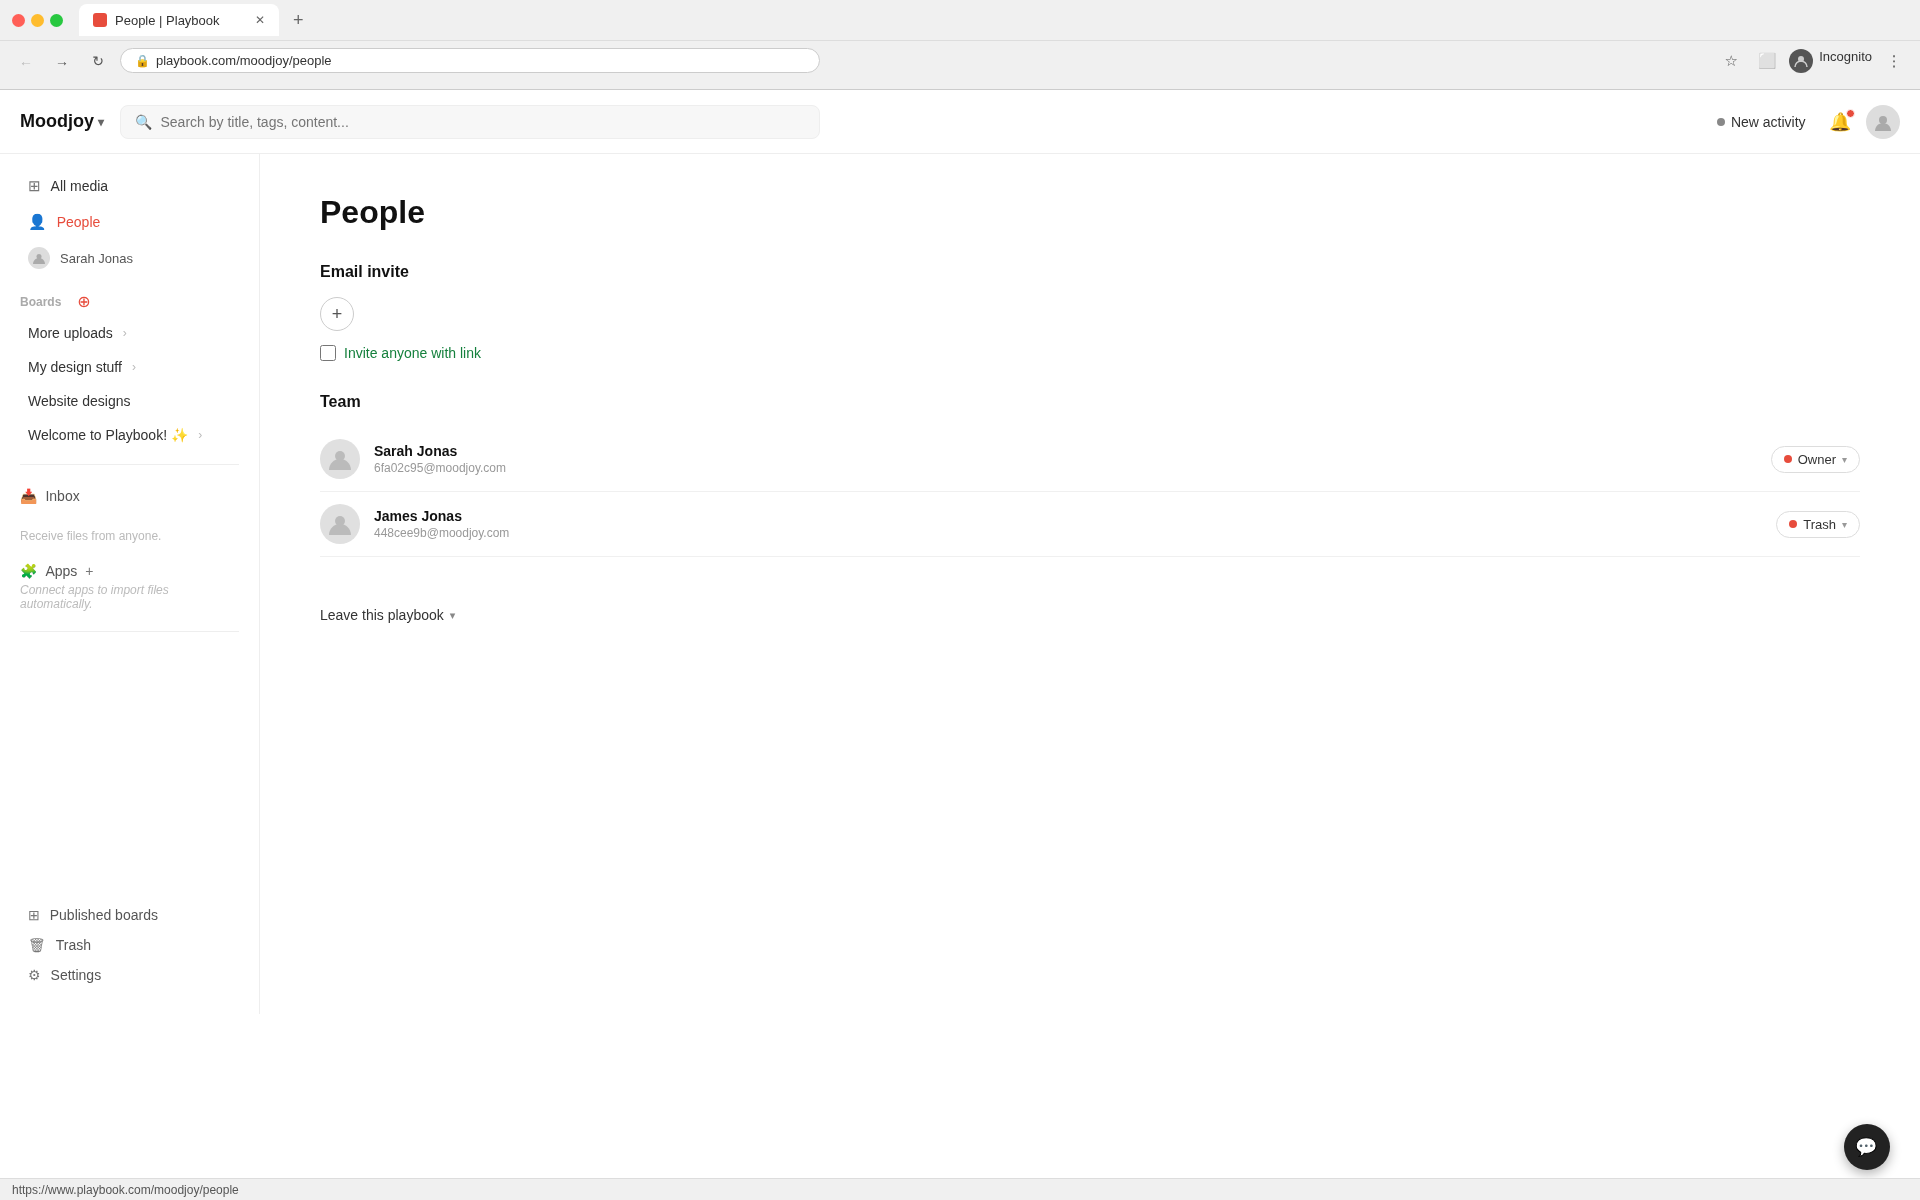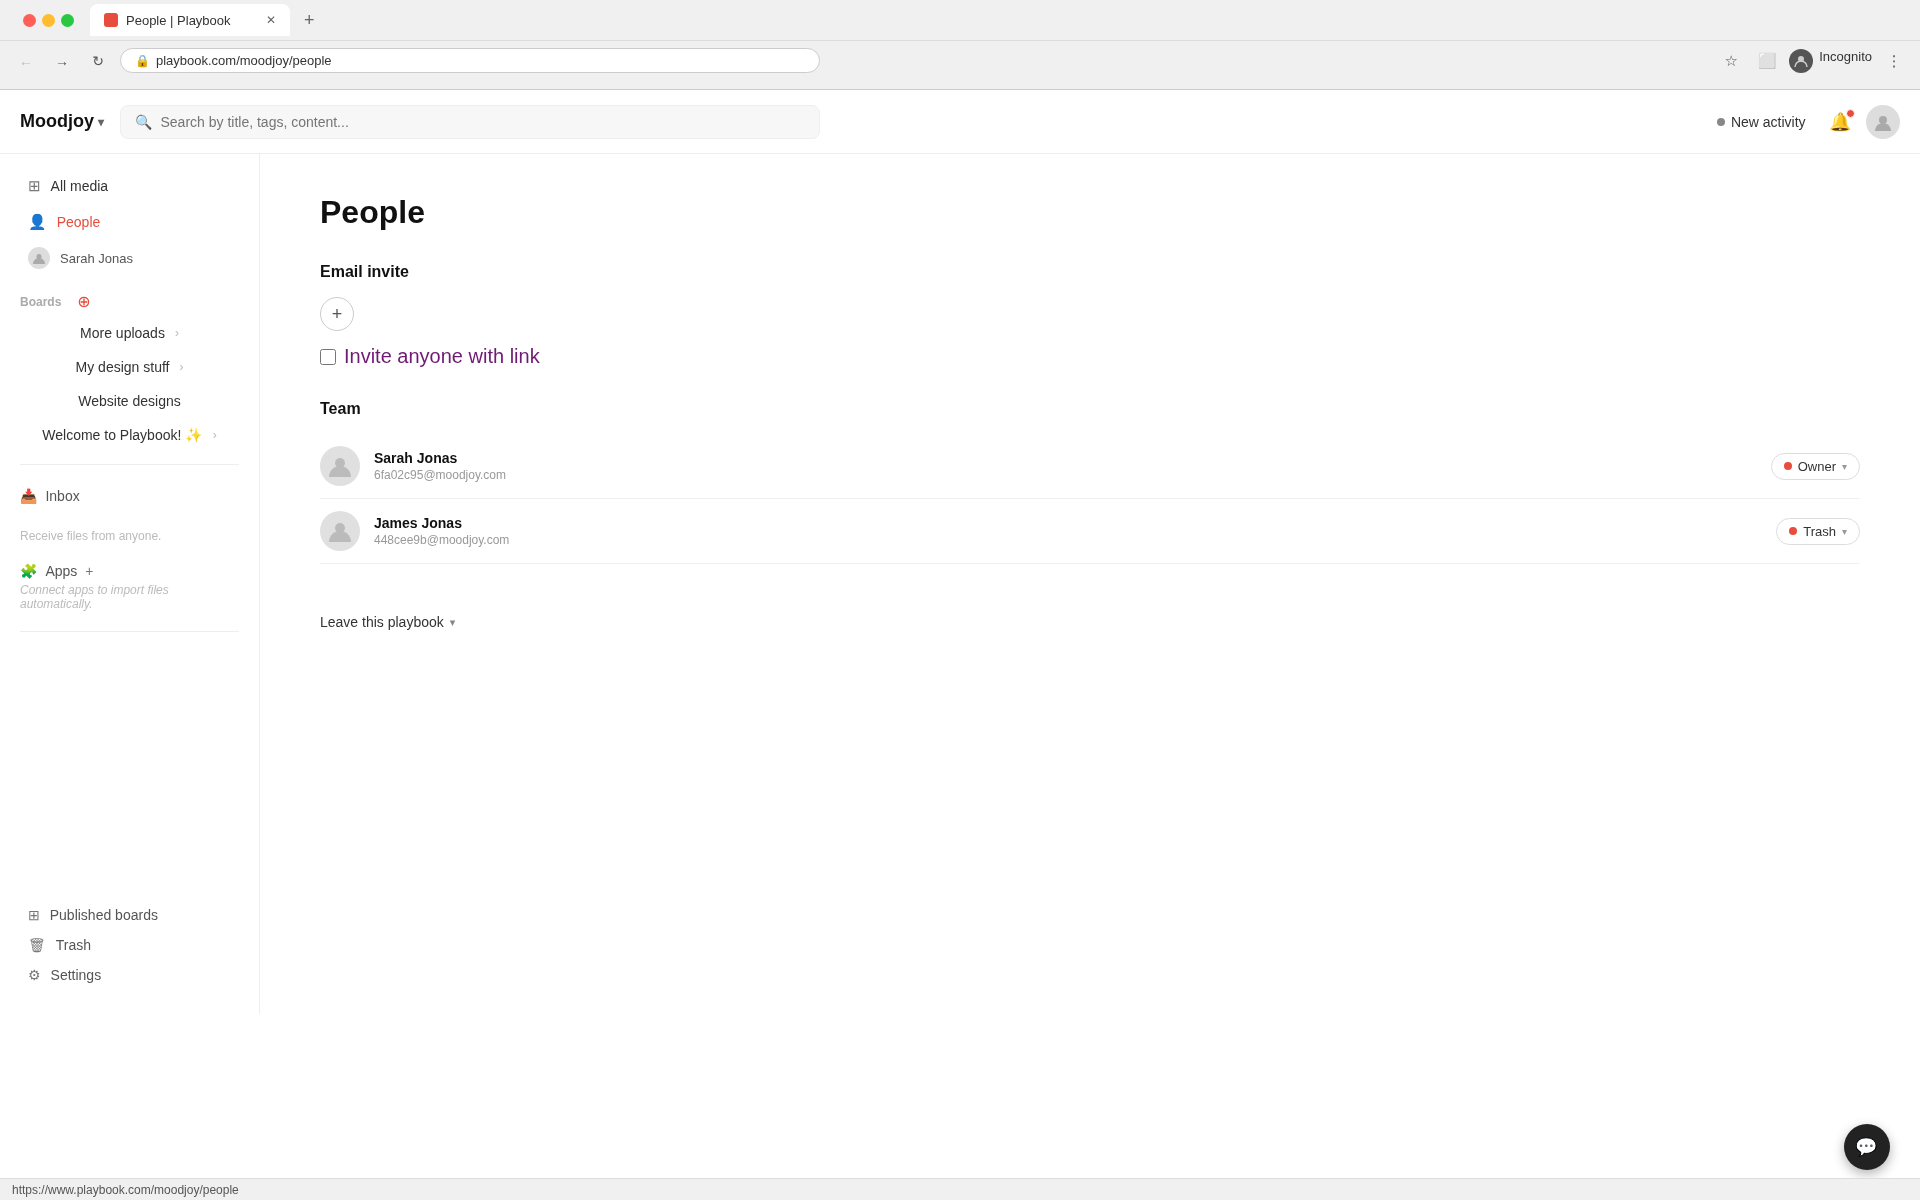--- a/index.html
+++ b/index.html
@@ -1,20 +1,20 @@
 <!DOCTYPE html>
 <html><head>
   <meta charset="utf-8">
   <style>
     * { margin: 0; padding: 0; box-sizing: border-box; }
     body { font-family: -apple-system, BlinkMacSystemFont, 'Segoe UI', sans-serif; background: #fff; width: 1920px; height: 1200px; overflow: hidden; }
 
     
     .browser-chrome { background: #f0f0f0; height: 90px; border-bottom: 1px solid #ccc; }
-    .browser-titlebar { display: flex; align-items: center; height: 40px; padding: 0 23px; gap: 8px; }
+    .browser-titlebar { display: flex; align-items: center; height: 40px; padding: 0 12px; gap: 8px; }
     .browser-dots { display: flex; gap: 6px; }
     .dot { width: 13px; height: 13px; border-radius: 50%; }
     .dot-red { background: #ff5f57; }
     .dot-yellow { background: #febc2e; }
     .dot-green { background: #28c840; }
     .browser-tab { display: flex; align-items: center; gap: 8px; background: #fff; border-radius: 8px 8px 0 0; padding: 6px 14px; height: 32px; margin-left: 8px; font-size: 13px; color: #333; min-width: 200px; }
     .tab-favicon { width: 14px; height: 14px; background: #e74c3c; border-radius: 3px; flex-shrink: 0; }
     .tab-close { margin-left: auto; font-size: 12px; color: #666; cursor: pointer; }
     .tab-new { background: none; border: none; font-size: 18px; color: #666; cursor: pointer; padding: 0 6px; }
     .browser-nav { display: flex; align-items: center; height: 40px; padding: 0 12px; gap: 8px; background: #f0f0f0; border-top: 1px solid #ddd; }
@@ -49,21 +49,21 @@
     
     .sidebar { width: 260px; border-right: 1px solid #eee; padding: 16px 0; display: flex; flex-direction: column; gap: 4px; background: #fff; }
     .sidebar-item { display: flex; align-items: center; gap: 10px; padding: 7px 20px; font-size: 14px; color: #333; cursor: pointer; border-radius: 6px; margin: 0 8px; }
     .sidebar-item.active { color: #e74c3c; font-weight: 500; }
     .sidebar-icon { font-size: 15px; color: #777; flex-shrink: 0; }
     .sidebar-item.active .sidebar-icon { color: #e74c3c; }
     .sidebar-user { display: flex; align-items: center; gap: 10px; padding: 5px 20px; font-size: 13px; color: #555; cursor: pointer; margin: 0 8px; }
     .user-avatar-sm { width: 22px; height: 22px; border-radius: 50%; background: #ddd; display: flex; align-items: center; justify-content: center; font-size: 9px; color: #666; flex-shrink: 0; }
     .sidebar-section { padding: 10px 20px 4px; font-size: 12px; font-weight: 600; color: #aaa; display: flex; align-items: center; gap: 16px; margin-top: 6px; }
     .section-add-btn { background: none; border: none; cursor: pointer; color: #e74c3c; font-size: 16px; line-height: 1; }
-    .sidebar-board { display: flex; align-items: center; gap: 10px; padding: 7px 20px; font-size: 14px; color: #333; cursor: pointer; margin: 0 8px; border-radius: 6px; justify-content: center; }
+    .sidebar-board { display: flex; align-items: center; gap: 10px; padding: 7px 20px; font-size: 14px; color: #333; cursor: pointer; margin: 0 8px; border-radius: 6px; justify-content: flex-start; }
     .board-right { color: #bbb; font-size: 12px; }
     .sidebar-divider { height: 1px; background: #eee; margin: 10px 20px; }
     .sidebar-bottom { margin-top: auto; padding: 8px 0; }
     .sidebar-bottom-item { display: flex; align-items: center; gap: 10px; padding: 7px 20px; font-size: 14px; color: #555; cursor: pointer; margin: 0 8px; border-radius: 6px; }
     .inbox-section { padding: 6px 20px; }
     .inbox-title { display: flex; align-items: center; gap: 8px; font-size: 14px; color: #555; cursor: pointer; padding: 3px 0; }
     .inbox-subtitle { font-size: 12px; color: #bbb; padding: 2px 0 0 0; margin-top: 20px; }
     .apps-section { padding: 6px 20px; margin-top: 4px; }
     .apps-title { display: flex; align-items: center; gap: 8px; font-size: 14px; color: #555; cursor: pointer; }
     .apps-add { background: none; border: none; cursor: pointer; color: #777; font-size: 14px; }
@@ -73,21 +73,21 @@
     .main-content { flex: 1; padding: 40px 60px; overflow-y: auto; background: #fff; }
     .page-title { font-size: 32px; font-weight: 700; color: #111; margin-bottom: 32px; }
     .section-title { font-size: 16px; font-weight: 600; color: #111; margin-bottom: 16px; }
     .email-invite-section { margin-bottom: 32px; }
     .invite-input-row { display: flex; align-items: center; gap: 10px; margin-bottom: 14px; }
     .invite-input { flex: 1; max-width: 440px; border: 1px solid #ddd; border-radius: 8px; padding: 10px 14px; font-size: 14px; color: #333; outline: none; }
     .invite-input::placeholder { color: #bbb; }
     .invite-add-btn { width: 34px; height: 34px; border-radius: 50%; border: 1.5px solid #ccc; background: #fff; cursor: pointer; font-size: 18px; color: #555; display: flex; align-items: center; justify-content: center; }
     .invite-link-row { display: flex; align-items: center; gap: 8px; }
     .invite-checkbox { width: 16px; height: 16px; border: 1.5px solid #ccc; border-radius: 3px; background: #fff; cursor: pointer; flex-shrink: 0; }
-    .invite-link-label { font-size: 20px; color: #701a75; cursor: pointer; }
+    .invite-link-label { font-size: 14px; color: #15803d; cursor: pointer; }
     .team-section { margin-bottom: 40px; }
     .team-member { display: flex; align-items: center; gap: 14px; padding: 12px 0; border-bottom: 1px solid #f0f0f0; }
     .member-avatar { width: 40px; height: 40px; border-radius: 50%; background: #e0e0e0; display: flex; align-items: center; justify-content: center; font-size: 15px; color: #999; flex-shrink: 0; }
     .member-info { flex: 1; }
     .member-name { font-size: 14px; font-weight: 600; color: #111; }
     .member-email { font-size: 12px; color: #999; margin-top: 2px; }
     .member-role { display: flex; align-items: center; gap: 4px; }
     .role-badge { display: flex; align-items: center; gap: 6px; padding: 5px 12px; border-radius: 20px; border: 1px solid #ddd; background: #fff; font-size: 13px; color: #333; cursor: pointer; }
     .role-dot { width: 8px; height: 8px; border-radius: 50%; flex-shrink: 0; }
     .role-dot-red { background: #e74c3c; }

